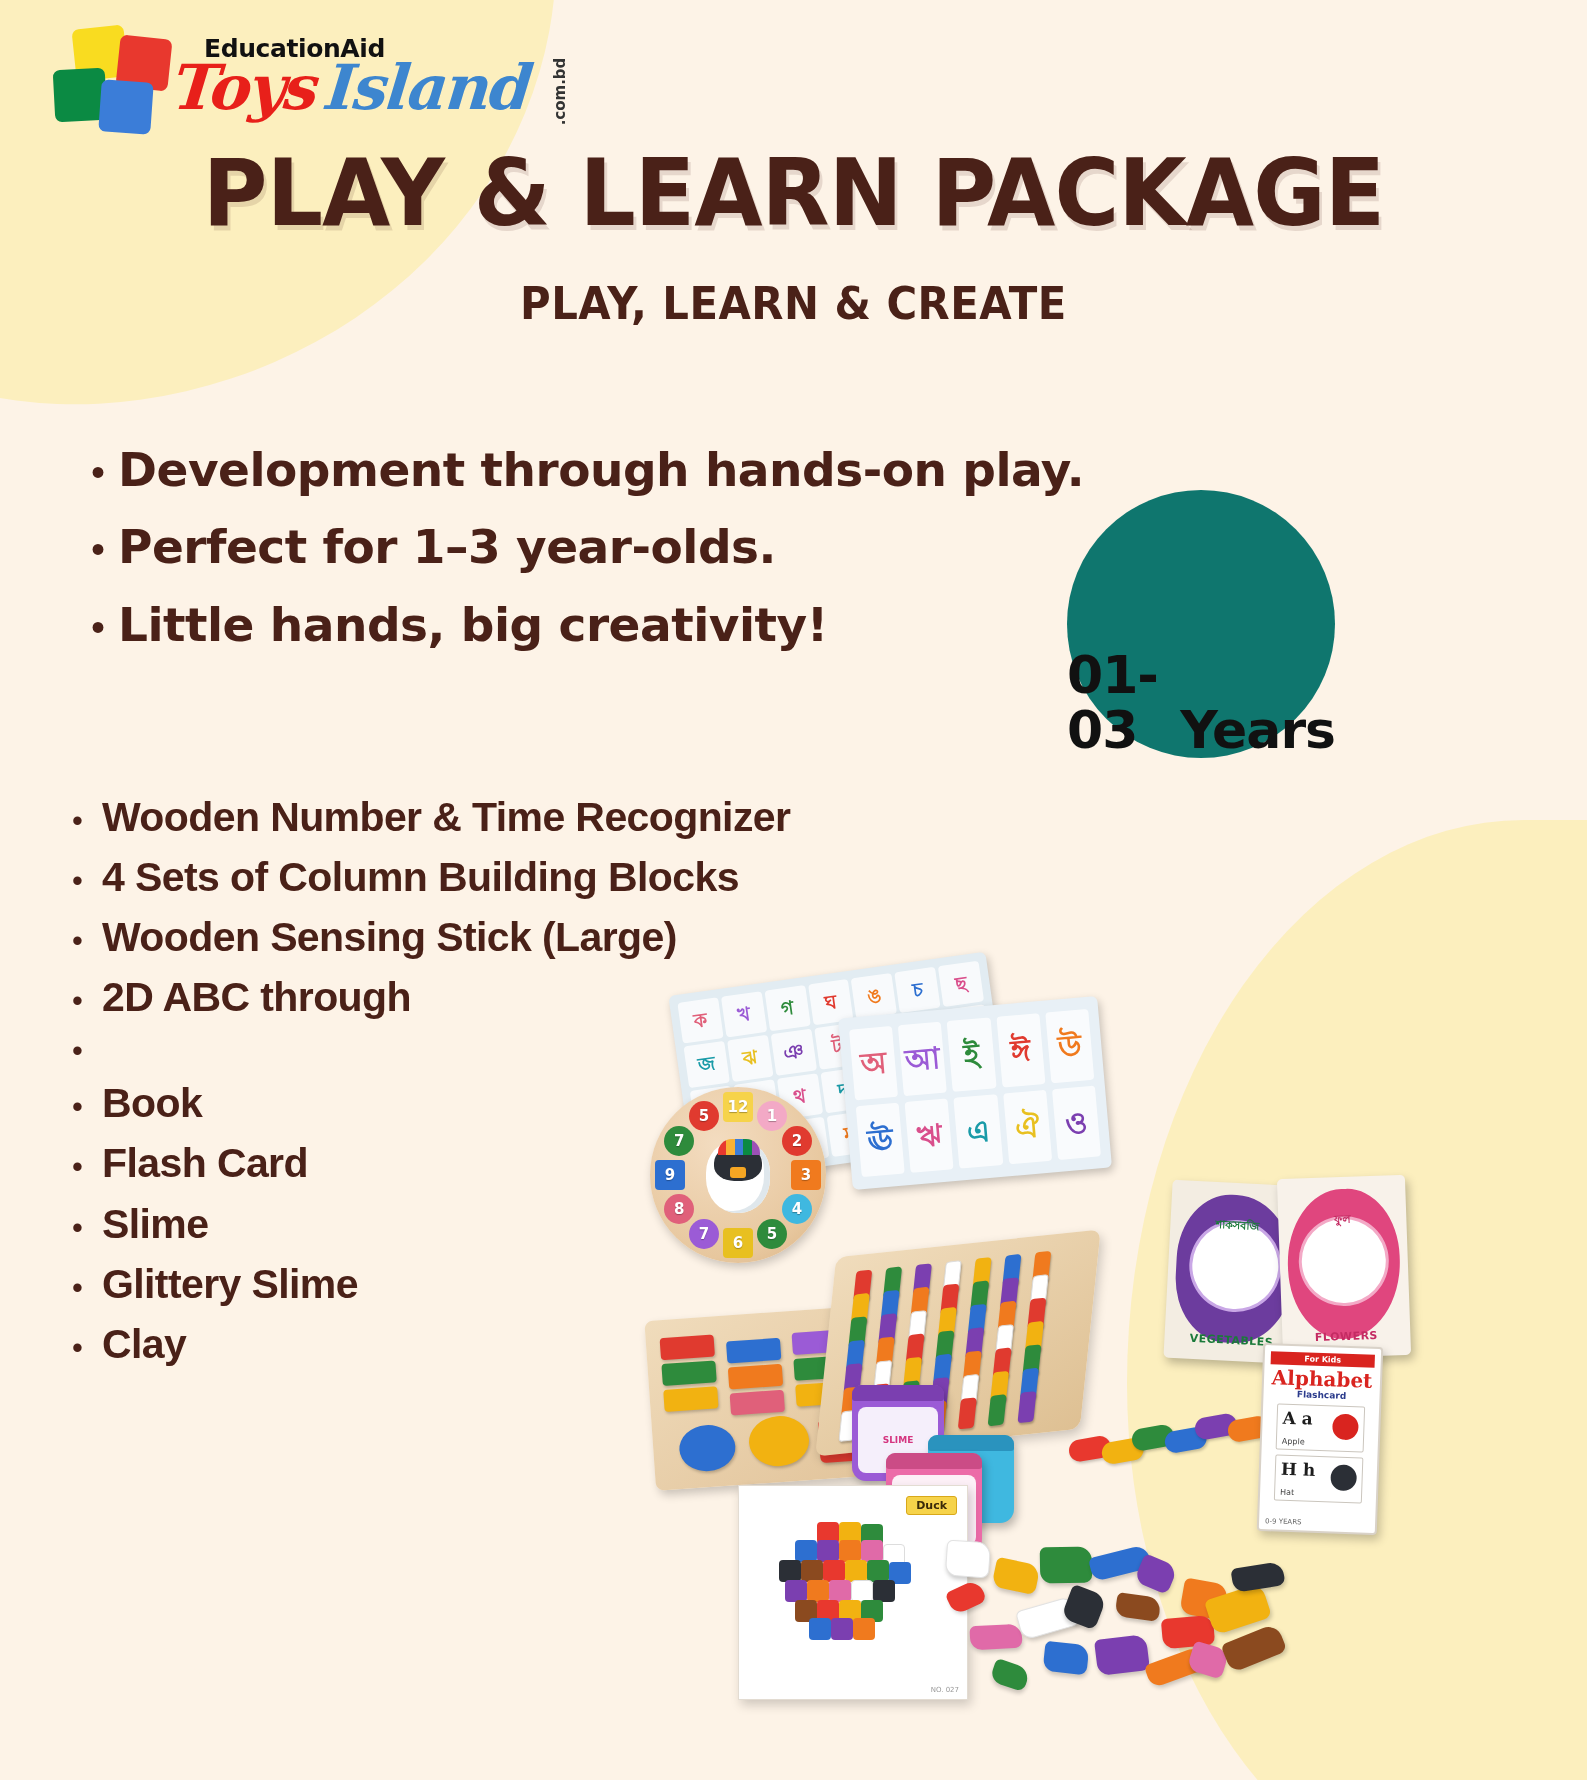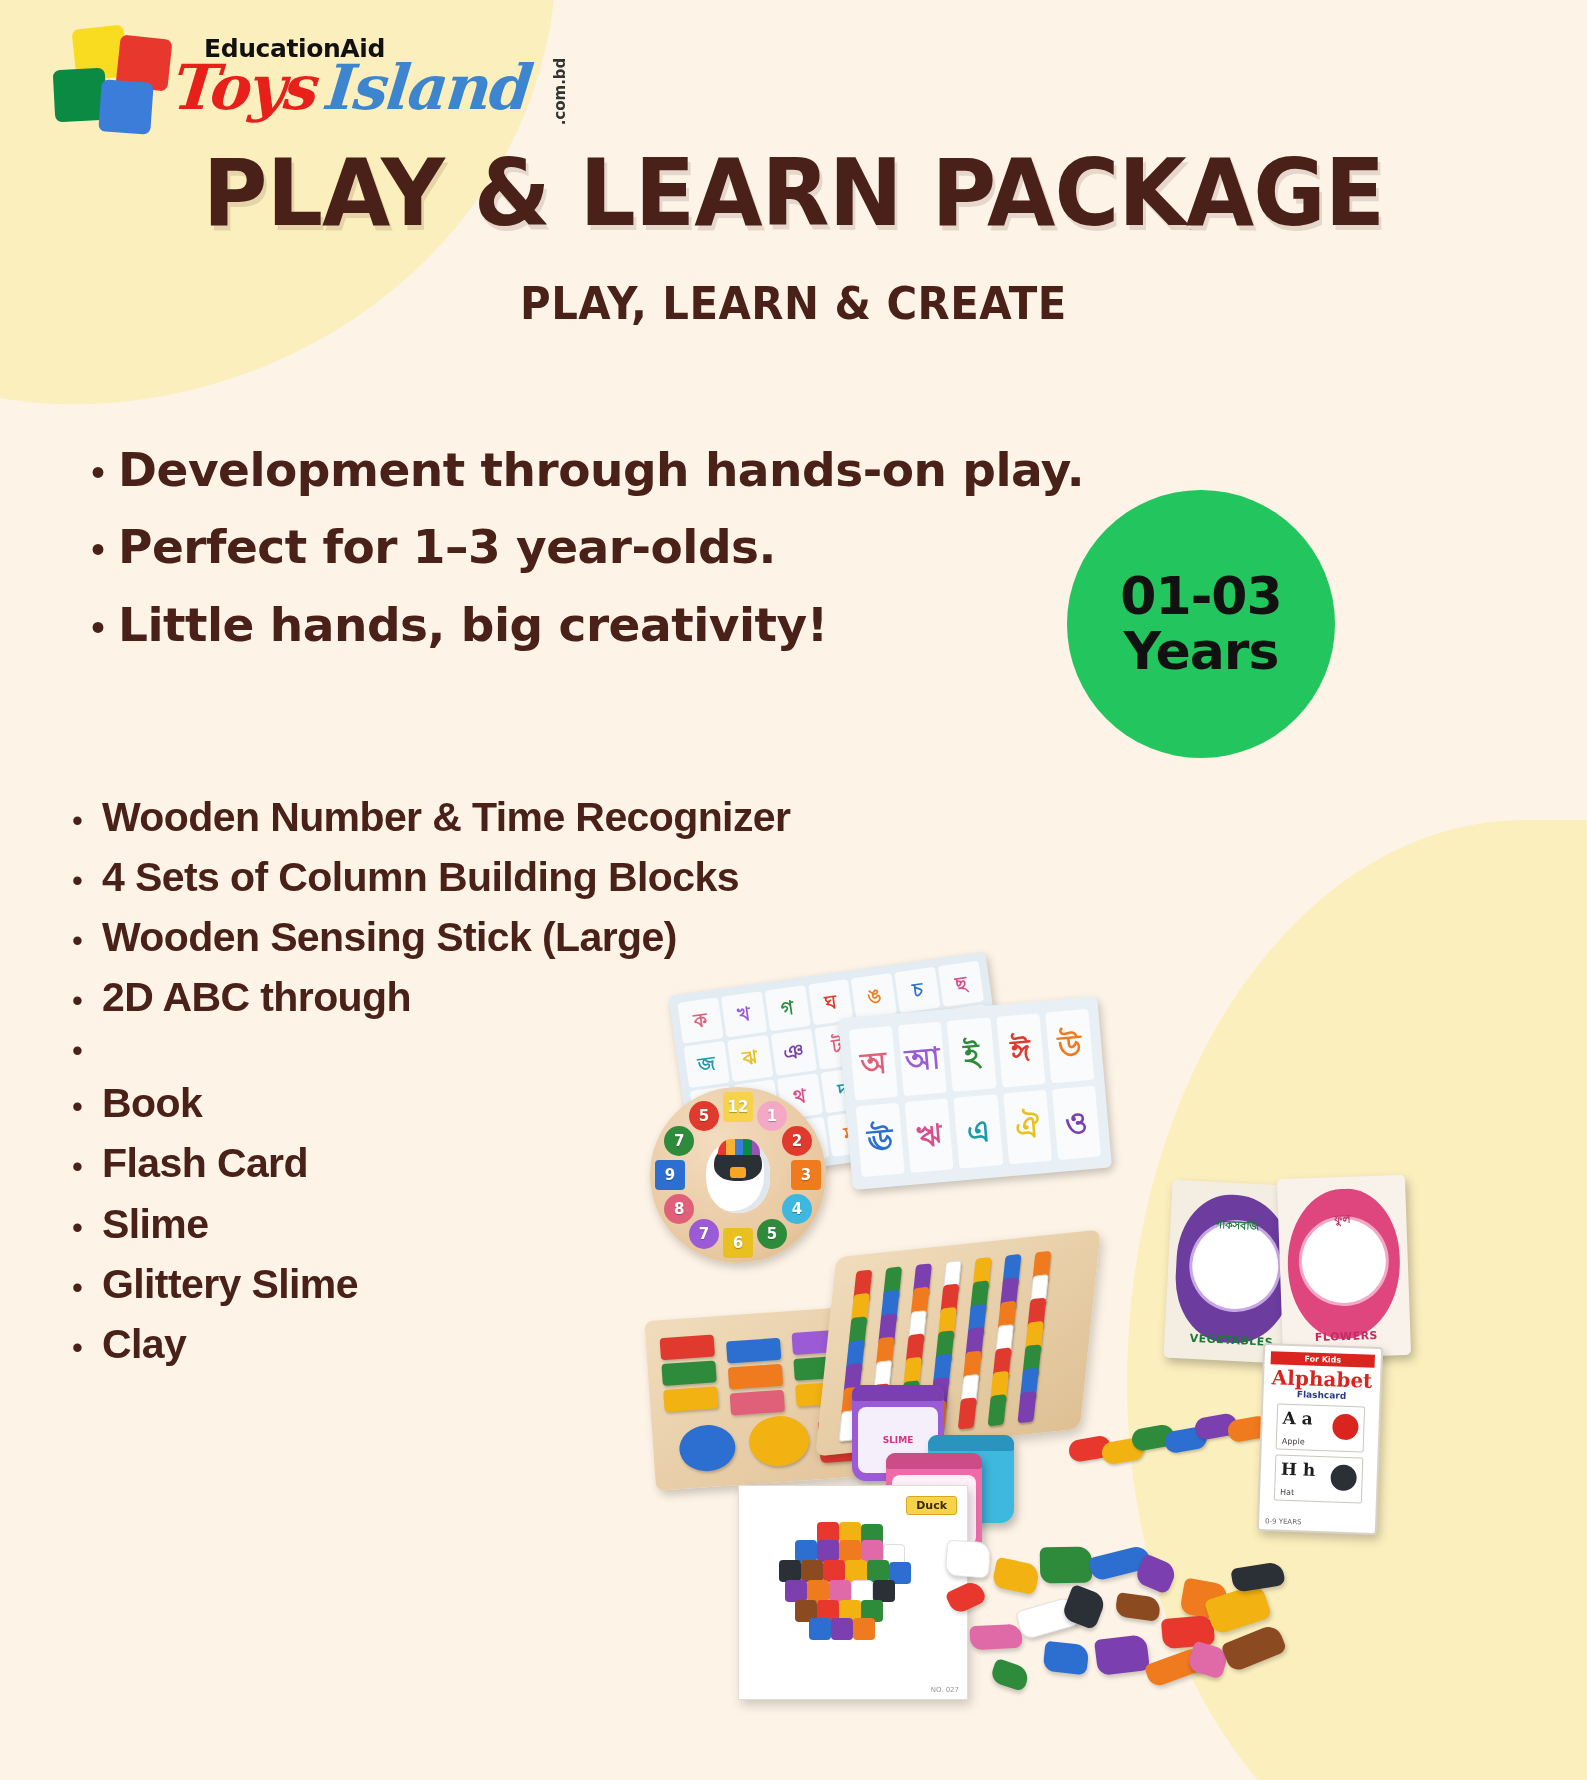--- a/index.html
+++ b/index.html
@@ -120,24 +120,24 @@
     color:#4A2118;
     line-height:1.18;
     letter-spacing:-0.5px;
   }
 
   
   .age-badge{
     position:absolute;
     left:1067px; top:490px;
     width:268px; height:268px;
-    background:#22c55e;
+    background:#0f766e;
     border-radius:50%;
-    display:flex; flex-direction:column;
-    align-items:center; justify-content:center;
+    display:flex; flex-direction:row;
+    align-items:flex-end; justify-content:center;
     z-index:3;
   }
   .age-line{
     font-family:"DejaVu Sans", sans-serif;
     font-weight:700;
     font-size:52px;
     color:#111;
     line-height:1.06;
     letter-spacing:-1px;
   }

